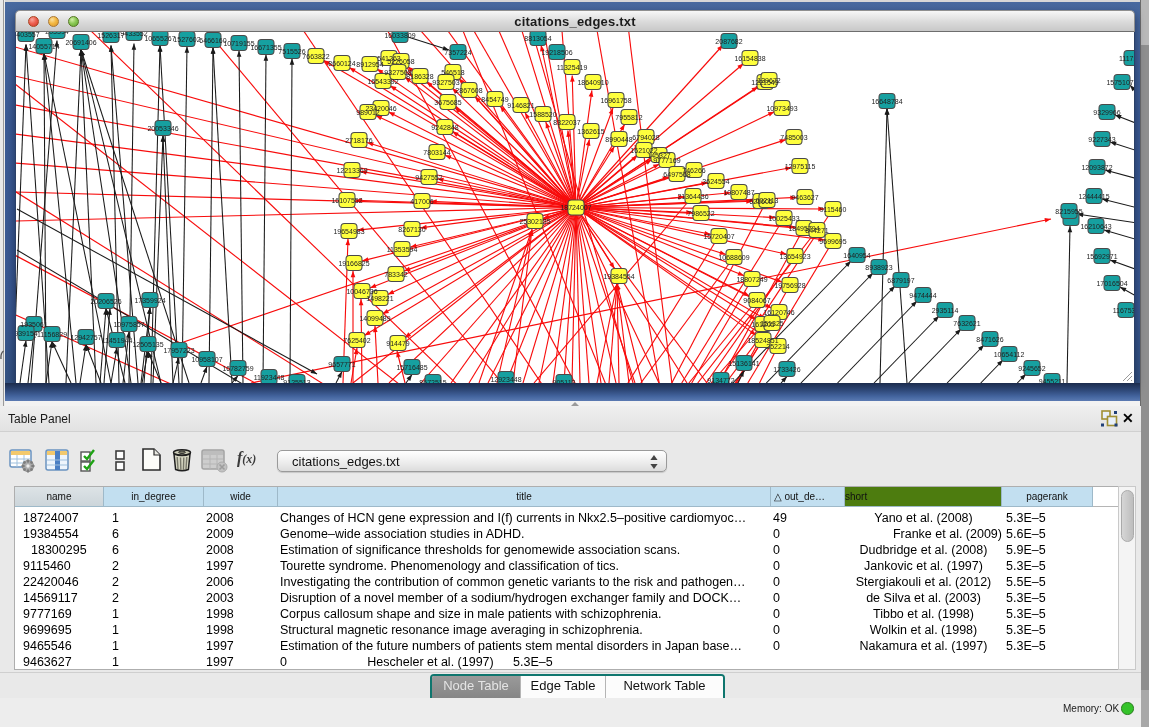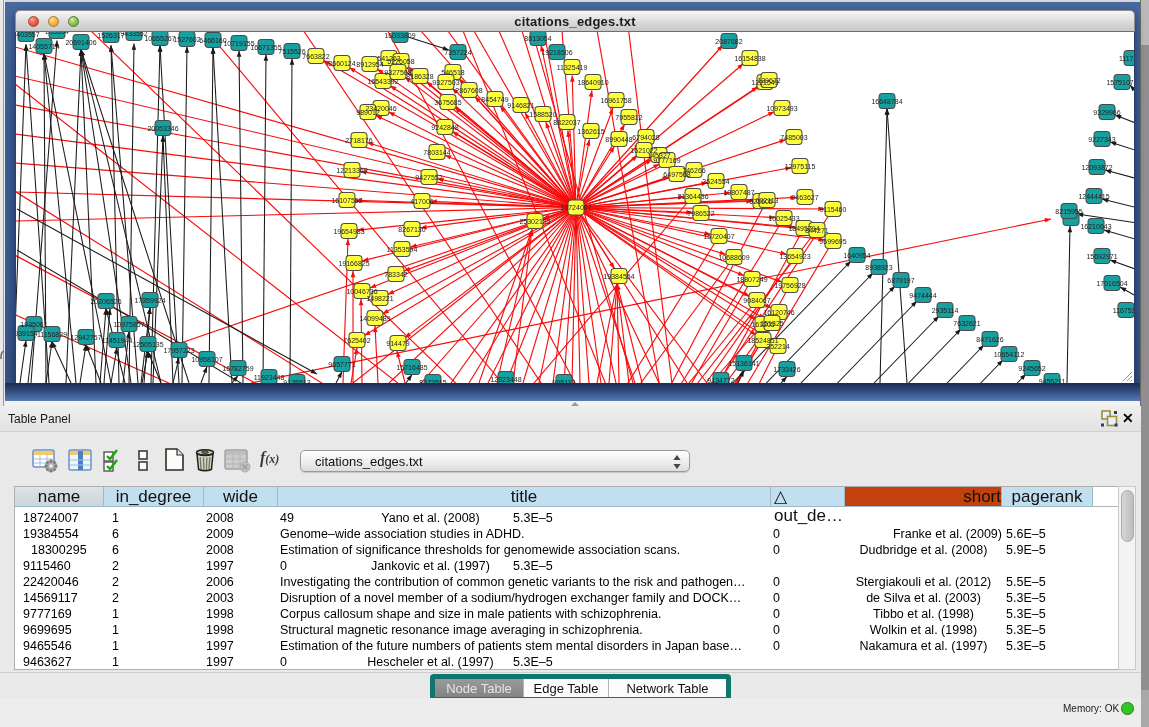--- a/index.html
+++ b/index.html
@@ -768,21 +768,21 @@
   <svg class="abs" style="left:1101px;top:4px" width="20" height="19">
     <rect x="1" y="1" width="8" height="8" fill="#e8f0fa" stroke="#a09034" stroke-width="1.6"></rect>
     <rect x="6.5" y="6.5" width="9" height="9" fill="#e8f0fa" stroke="#a09034" stroke-width="1.6"></rect>
     <rect x="13" y="1" width="3" height="3" fill="#1f3f77"></rect>
     <rect x="0" y="13.5" width="3" height="3" fill="#1f3f77"></rect>
     <rect x="13.5" y="13.5" width="3" height="3" fill="#1f3f77"></rect>
   </svg>
   <div class="abs" style="left:1122px;top:4px;font-size:14px;font-weight:700;color:#000">✕</div>
 </div>
 
-<div class="abs" style="left:32px;top:447px;width:1100px;height:30px">
+<div class="abs" style="left:9px;top:447px;width:1100px;height:30px">
 
   <svg class="abs" style="left:0;top:2px" width="26" height="24">
     <rect x="1" y="1" width="21" height="17" rx="2" fill="#ffffff" stroke="#6a93c0" stroke-width="1.5"></rect>
     <rect x="2" y="2" width="19" height="4" fill="#f3c96d"></rect>
     <line x1="2" y1="10" x2="21" y2="10" stroke="#9fc0dd"></line>
       <line x1="2" y1="14" x2="21" y2="14" stroke="#9fc0dd"></line>
     <line x1="8" y1="6" x2="8" y2="18" stroke="#9fc0dd"></line>
       <line x1="15" y1="6" x2="15" y2="18" stroke="#9fc0dd"></line>
     <circle cx="19" cy="17" r="5.5" fill="#adadad" stroke="#7d7d7d"></circle>
     <circle cx="19" cy="17" r="2" fill="#e6e6e6"></circle>
@@ -851,34 +851,35 @@
   <div class="abs" style="left:268px;top:3px;width:390px;height:22px;border:1px solid #9a9a9a;border-radius:5px;background:linear-gradient(#ffffff,#ececec 60%,#dcdcdc);box-shadow:0 1px 1px rgba(0,0,0,.15)">
     <div style="margin:3px 0 0 14px;font-size:13px;color:#111">citations_edges.txt</div>
     <svg class="abs" style="right:7px;top:3px" width="10" height="16">
       <path d="M5 1 L8.6 6 L1.4 6 Z" fill="#444"></path>
       <path d="M5 15 L8.6 10 L1.4 10 Z" fill="#444"></path>
     </svg>
   </div>
 </div>
 
 <div class="abs" style="left:14px;top:486px;width:1104px;height:184px;background:#fff;border:1px solid #aeaeae;border-right:none;overflow:hidden">
-  <div style="display:flex;height:20px;font-size:17px;color:#111;border-bottom:1px solid #b5b5b5">
+  <div style="display:flex;height:20px;font-size:10px;color:#111;border-bottom:1px solid #b5b5b5">
     <div style="width:89px;background:linear-gradient(#dde3e6,#ccd5da);border-right:1px solid #9eb9c9;border-bottom:1px solid #9eb9c9;text-align:center;line-height:19px;height:20px;margin-bottom:-1px">name</div>
     <div style="width:100px;background:#c2dff0;border-right:1px solid #9eb9c9;border-bottom:1px solid #9eb9c9;text-align:center;line-height:19px;height:20px;margin-bottom:-1px">in_degree</div>
     <div style="width:74px;background:#c2dff0;border-right:1px solid #9eb9c9;border-bottom:1px solid #9eb9c9;text-align:center;line-height:19px;height:20px;margin-bottom:-1px">wide</div>
     <div style="width:493px;background:#c2dff0;border-right:1px solid #9eb9c9;border-bottom:1px solid #9eb9c9;text-align:center;line-height:19px;height:20px;margin-bottom:-1px">title</div>
     <div style="width:74px;background:#c2dff0;border-right:1px solid #9eb9c9;border-bottom:1px solid #9eb9c9;padding-left:3px;line-height:19px;height:20px;margin-bottom:-1px">△ out_de…</div>
-    <div style="width:157px;background:#c2410c;border-right:1px solid #9eb9c9;border-bottom:1px solid #9eb9c9;text-align:right;line-height:19px;height:20px;margin-bottom:-1px">short</div>
+    <div style="width:157px;background:#4d7c0f;border-right:1px solid #9eb9c9;border-bottom:1px solid #9eb9c9;text-align:left;line-height:19px;height:20px;margin-bottom:-1px">short</div>
     <div style="width:91px;background:#c2dff0;border-right:1px solid #9eb9c9;border-bottom:1px solid #9eb9c9;text-align:center;line-height:19px;height:20px;margin-bottom:-1px">pagerank</div>
   </div>
   <div style="font-size:12.5px;color:#000;padding-top:3px">
       <div style="display:flex;height:16.05px;line-height:16px;white-space:nowrap">
         <div style="width:89px;overflow:hidden;text-align:left;padding-left:8px">18724007</div>
         <div style="width:100px;overflow:hidden;text-align:left;padding-left:8px">1</div>
         <div style="width:74px;overflow:hidden;text-align:left;padding-left:2px">2008</div>
+        <div style="width:493px;overflow:hidden;text-align:left;padding-left:2px">Changes of HCN gene expression and I(f) currents in Nkx2.5–positive cardiomyoc…</div>
         <div style="width:74px;overflow:hidden;text-align:left;padding-left:2px">49</div>
         <div style="width:157px;overflow:hidden;text-align:center;padding-left:0px">Yano et al. (2008)</div>
         <div style="width:91px;overflow:hidden;text-align:left;padding-left:4px">5.3E–5</div>
       </div>
       <div style="display:flex;height:16.05px;line-height:16px;white-space:nowrap">
         <div style="width:89px;overflow:hidden;text-align:left;padding-left:8px">19384554</div>
         <div style="width:100px;overflow:hidden;text-align:left;padding-left:8px">6</div>
         <div style="width:74px;overflow:hidden;text-align:left;padding-left:2px">2009</div>
         <div style="width:493px;overflow:hidden;text-align:left;padding-left:2px">Genome–wide association studies in ADHD.</div>
         <div style="width:74px;overflow:hidden;text-align:left;padding-left:2px">0</div>
@@ -891,20 +892,21 @@
         <div style="width:74px;overflow:hidden;text-align:left;padding-left:2px">2008</div>
         <div style="width:493px;overflow:hidden;text-align:left;padding-left:2px">Estimation of significance thresholds for genomewide association scans.</div>
         <div style="width:74px;overflow:hidden;text-align:left;padding-left:2px">0</div>
         <div style="width:157px;overflow:hidden;text-align:center;padding-left:0px">Dudbridge et al. (2008)</div>
         <div style="width:91px;overflow:hidden;text-align:left;padding-left:4px">5.9E–5</div>
       </div>
       <div style="display:flex;height:16.05px;line-height:16px;white-space:nowrap">
         <div style="width:89px;overflow:hidden;text-align:left;padding-left:8px">9115460</div>
         <div style="width:100px;overflow:hidden;text-align:left;padding-left:8px">2</div>
         <div style="width:74px;overflow:hidden;text-align:left;padding-left:2px">1997</div>
+        <div style="width:493px;overflow:hidden;text-align:left;padding-left:2px">Tourette syndrome. Phenomenology and classification of tics.</div>
         <div style="width:74px;overflow:hidden;text-align:left;padding-left:2px">0</div>
         <div style="width:157px;overflow:hidden;text-align:center;padding-left:0px">Jankovic et al. (1997)</div>
         <div style="width:91px;overflow:hidden;text-align:left;padding-left:4px">5.3E–5</div>
       </div>
       <div style="display:flex;height:16.05px;line-height:16px;white-space:nowrap">
         <div style="width:89px;overflow:hidden;text-align:left;padding-left:8px">22420046</div>
         <div style="width:100px;overflow:hidden;text-align:left;padding-left:8px">2</div>
         <div style="width:74px;overflow:hidden;text-align:left;padding-left:2px">2006</div>
         <div style="width:493px;overflow:hidden;text-align:left;padding-left:2px">Investigating the contribution of common genetic variants to the risk and pathogen…</div>
         <div style="width:74px;overflow:hidden;text-align:left;padding-left:2px">0</div>
@@ -955,21 +957,21 @@
         <div style="width:157px;overflow:hidden;text-align:center;padding-left:0px">Hescheler et al. (1997)</div>
         <div style="width:91px;overflow:hidden;text-align:left;padding-left:4px">5.3E–5</div>
       </div>
     </div>
 </div>
 
 <div class="abs" style="left:1118px;top:486px;width:18px;height:184px;background:#f4f4f4;border:1px solid #c9c9c9"></div>
 <div class="abs" style="left:1120.5px;top:490px;width:13px;height:52px;border-radius:7px;background:linear-gradient(90deg,#d6d6d6,#bdbdbd);border:1px solid #aaa"></div>
 
 <div class="abs" style="left:0;top:672px;width:1141px;height:26px;border-top:1px solid #cfcfcf;background:#e9e9e9"></div>
-<div class="abs" style="left:430px;top:674px;height:28px;display:flex;font-size:13px;border:5px solid #0f766e;border-radius:4px;overflow:hidden;box-shadow:0 1px 0 rgba(255,255,255,.7)">
+<div class="abs" style="left:430px;top:674px;height:28px;display:flex;font-size:13px;border:2px solid #0f766e;border-radius:4px;overflow:hidden;box-shadow:0 1px 0 rgba(255,255,255,.7)">
   <div style="width:88px;text-align:center;line-height:19px;background:linear-gradient(#9a9a9a,#848484);color:#e4e4e4">Node Table</div>
   <div style="width:85px;text-align:center;line-height:19px;background:#fcfcfc;color:#111;border-left:1px solid #b5b5b5">Edge Table</div>
   <div style="width:118px;text-align:center;line-height:19px;background:#fcfcfc;color:#111;border-left:1px solid #b5b5b5">Network Table</div>
 </div>
 
 <div class="abs" style="left:0;top:698px;width:1141px;height:29px;background:#ededed"></div>
 <div class="abs" style="left:1063px;top:703px;font-size:10px;color:#222">Memory: OK</div>
 <div class="abs" style="left:1121px;top:702px;width:12.5px;height:12.5px;border-radius:50%;background:#35c32a;border:1.5px solid #2a7d1e"></div>
 
 </body></html>

